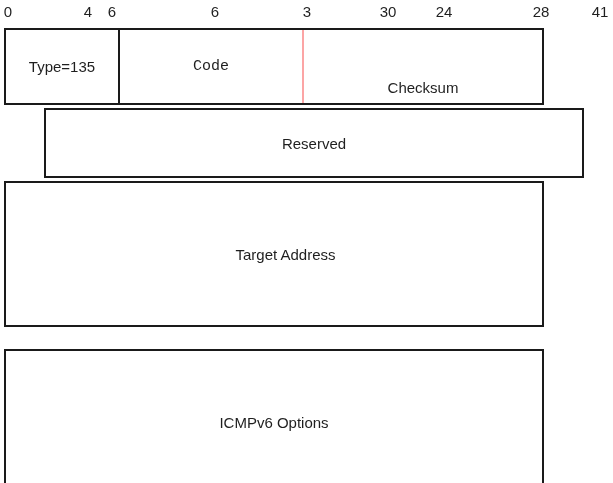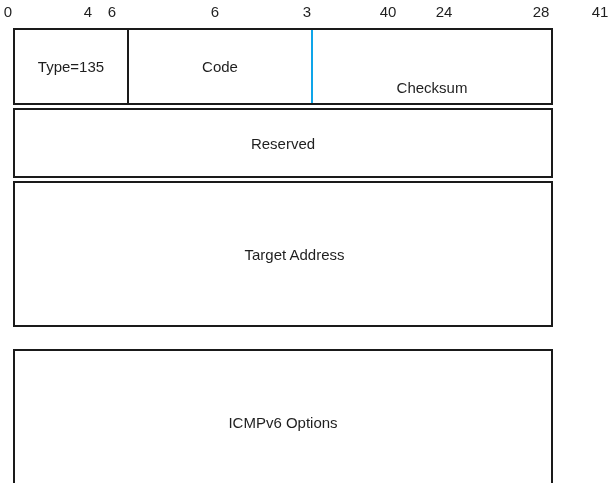--- a/index.html
+++ b/index.html
@@ -26,60 +26,60 @@
   .rl {
     position: absolute;
     top: 3px;
     transform: translateX(-50%);
     font-size: 15px;
     line-height: 18px;
     white-space: nowrap;
   }
   .row {
     position: absolute;
-    left: 13px;
+    left: 4px;
     width: 540px;
     box-sizing: border-box;
     border: 2px solid #1a1a1a;
     background: #ffffff;
     font-size: 15px;
   }
   .row.single {
     display: flex;
     align-items: center;
     justify-content: center;
   }
   .row1 { top: 28px;  height: 77px;  display: flex; }
-  .row2 { top: 108px; height: 70px; }
+  .row2 { top: 108px; height: 70px; margin-left: 40px; }
   .row3 { top: 181px; height: 146px; padding-left: 23px; }
   .row4 { top: 330px; height: 147px; margin-top: 19px; }
   .cell {
     display: flex;
     align-items: center;
     justify-content: center;
     box-sizing: border-box;
     height: 100%;
   }
   .c1 { width: 114px; border-right: 2px solid #1a1a1a; }
-  .c2 { width: 184px; border-right: 2px solid #0ea5e9; }
+  .c2 { width: 184px; border-right: 2px solid #fca5a5; font-family: Liberation Mono, monospace; }
   .c3 { flex: 1; margin-top: 21px; }
   .lbl { white-space: nowrap; }
 </style>
 </head>
 <body>
 
 <div class="canvas">
 
   <div class="ruler">
     <span class="rl" style="left:8px">0</span>
     <span class="rl" style="left:88px">4</span>
     <span class="rl" style="left:112px">6</span>
     <span class="rl" style="left:215px">6</span>
     <span class="rl" style="left:307px">3</span>
-    <span class="rl" style="left:388px">40</span>
+    <span class="rl" style="left:388px">30</span>
     <span class="rl" style="left:444px">24</span>
     <span class="rl" style="left:541px">28</span>
     <span class="rl" style="left:600px">41</span>
   </div>
 
   <div class="row row1">
     <div class="cell c1">
       <span class="lbl">Type=135</span>
     </div>
     <div class="cell c2">

